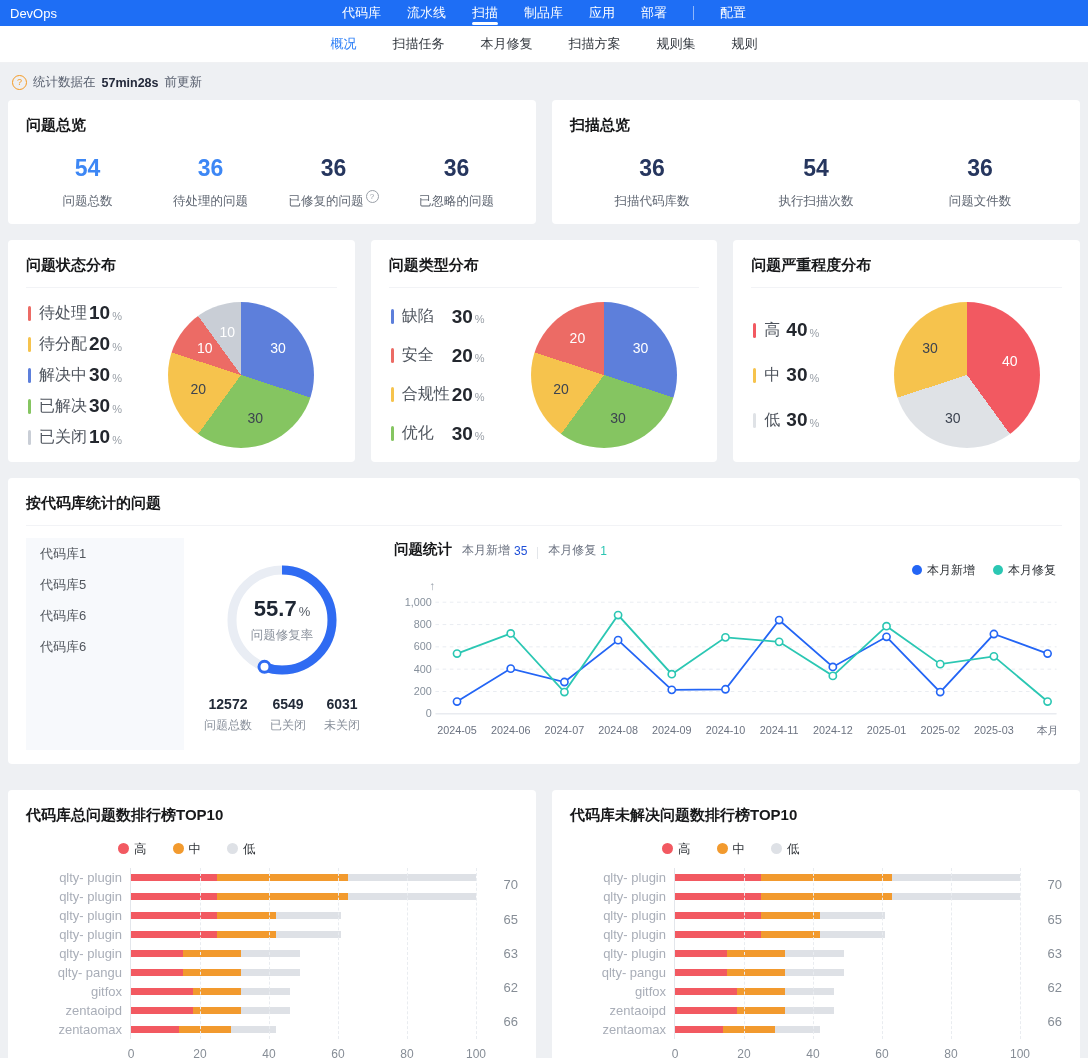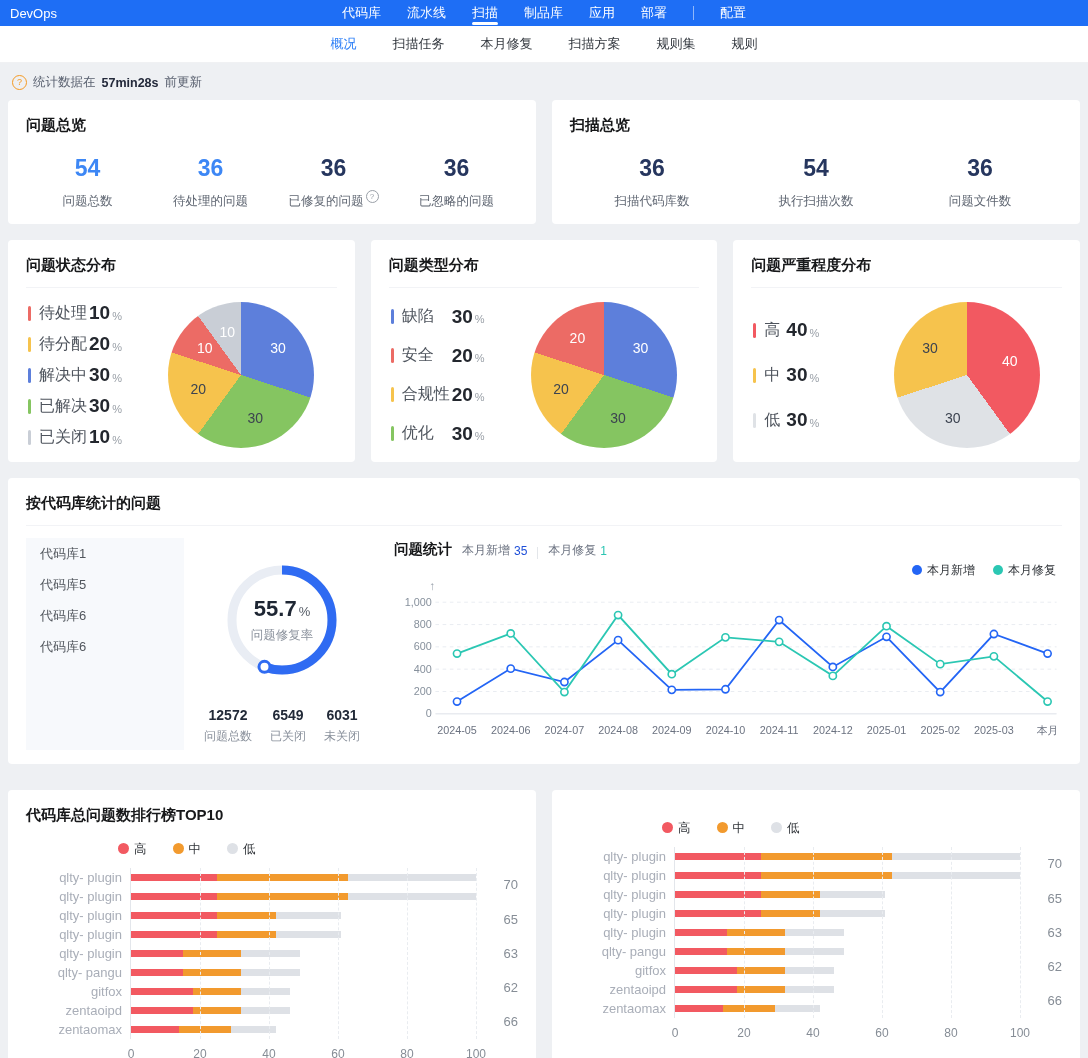--- a/index.html
+++ b/index.html
@@ -46,21 +46,21 @@
   .repo-body{display:flex;margin-top:12px;}
   .repo-list{width:158px;background:#f7f9fc;flex:none;}
   .repo-item{height:31px;padding:0 12px 0 14px;font-size:13px;color:#51565d;display:flex;justify-content:space-between;align-items:center;cursor:pointer;}
   .repo-item.selected{background:#fff;}
   .gauge-col{width:196px;flex:none;display:flex;flex-direction:column;align-items:center;padding-top:22px;}
   .gauge-wrap{position:relative;width:120px;height:120px;}
   .gauge-center{position:absolute;inset:0;display:flex;flex-direction:column;align-items:center;justify-content:center;gap:5px;}
   .gauge-val{font-size:22px;font-weight:700;color:#1e2633;text-align:right;}
   .gauge-val .unit{font-size:13px;font-weight:400;color:#555c66;margin-left:2px;}
   .gauge-lbl{font-size:12.5px;color:#8a919c;}
-  .gauge-stats{display:flex;gap:18px;margin-top:27px;}
+  .gauge-stats{display:flex;gap:18px;margin-top:16px;}
   .gs{text-align:center;}
   .gs .v{font-size:14px;font-weight:700;color:#222a38;}
   .gs .l{font-size:12px;color:#8a919c;margin-top:5px;}
   .trend-col{flex:1;position:relative;padding:2px 0 0 14px;min-width:0;}
   .trend-head{display:flex;align-items:flex-end;gap:10px;}
   .th-title{font-size:14.5px;font-weight:700;color:#17181a;}
   .th-stat{font-size:12px;color:#6b7280;display:flex;gap:4px;align-items:center;}
   .th-num-blue{color:#1d4ed8;}
   .th-num-teal{color:#2cc5b2;}
   .th-div{width:1px;height:12px;background:#e3e6ea;}
@@ -509,20 +509,21 @@
           <div class="bc-rvals" style="height: 171px;">
             <div>70</div>
             <div>65</div>
             <div>63</div>
             <div>62</div>
             <div>66</div>
           </div>
         </div>
       </div>
       <div class="panel">
+        <h3 class="p-title">代码库未解决问题数排行榜TOP10</h3>
         <div class="bar-legend">
           <span><span class="bl-dot" style="background: rgb(242, 89, 97);"></span><span>高</span></span>
           <span><span class="bl-dot" style="background: rgb(242, 154, 46);"></span><span>中</span></span>
           <span><span class="bl-dot" style="background: rgb(222, 225, 230);"></span><span>低</span></span>
         </div>
         <div class="bar-chart">
           <div class="bc-labels">
             <div class="bc-label">qlty- plugin</div>
             <div class="bc-label">qlty- plugin</div>
             <div class="bc-label">qlty- plugin</div>

